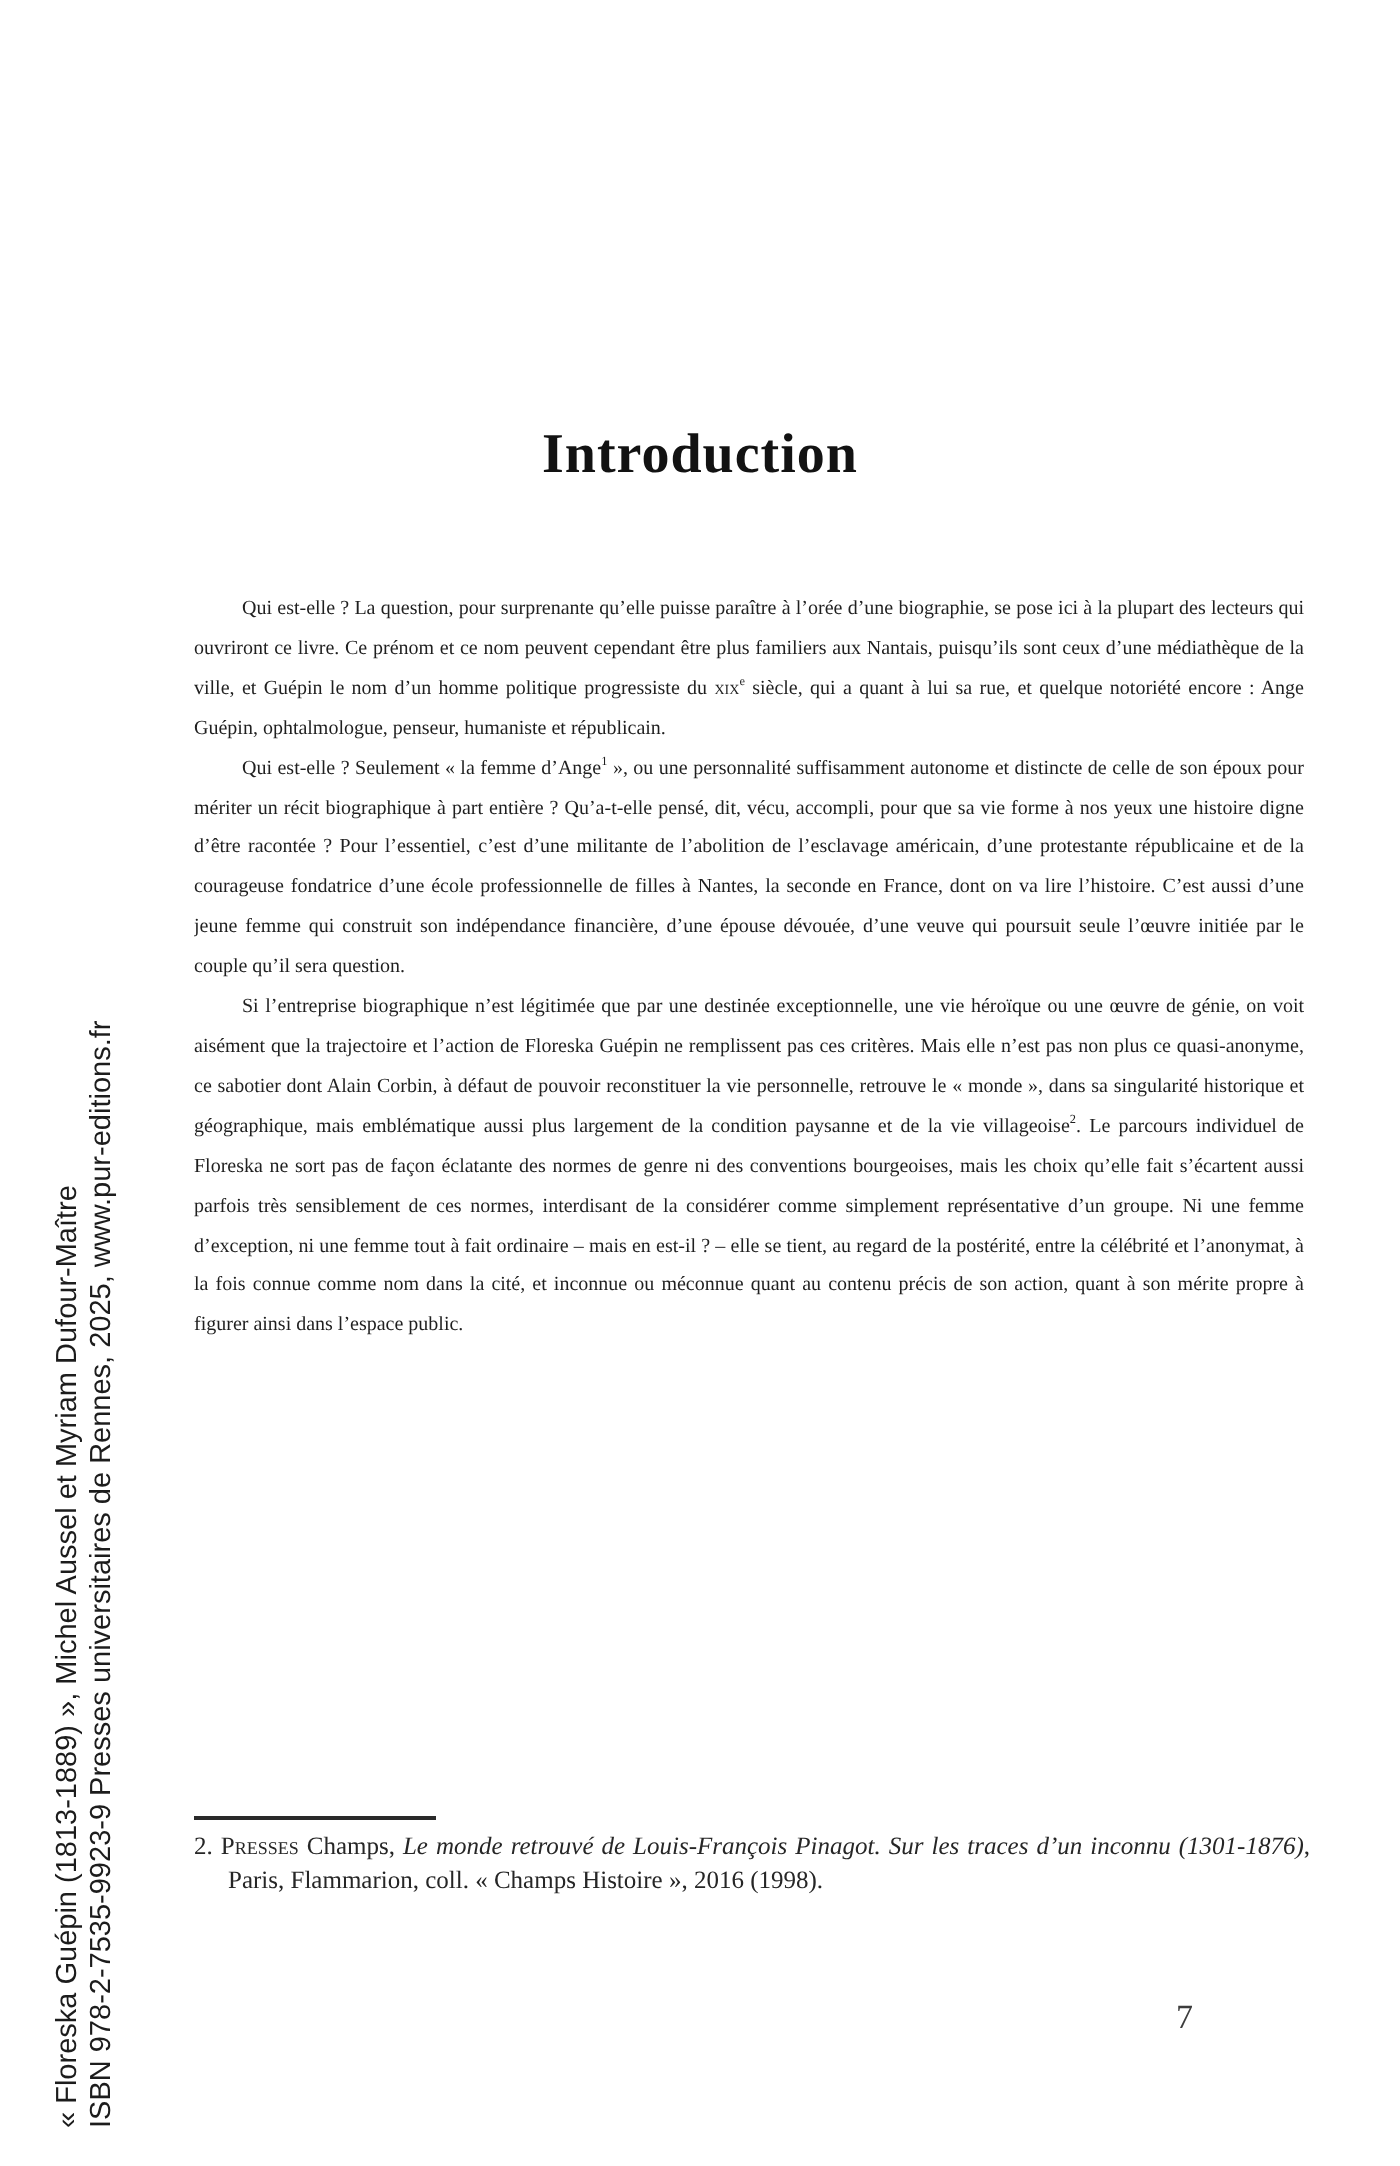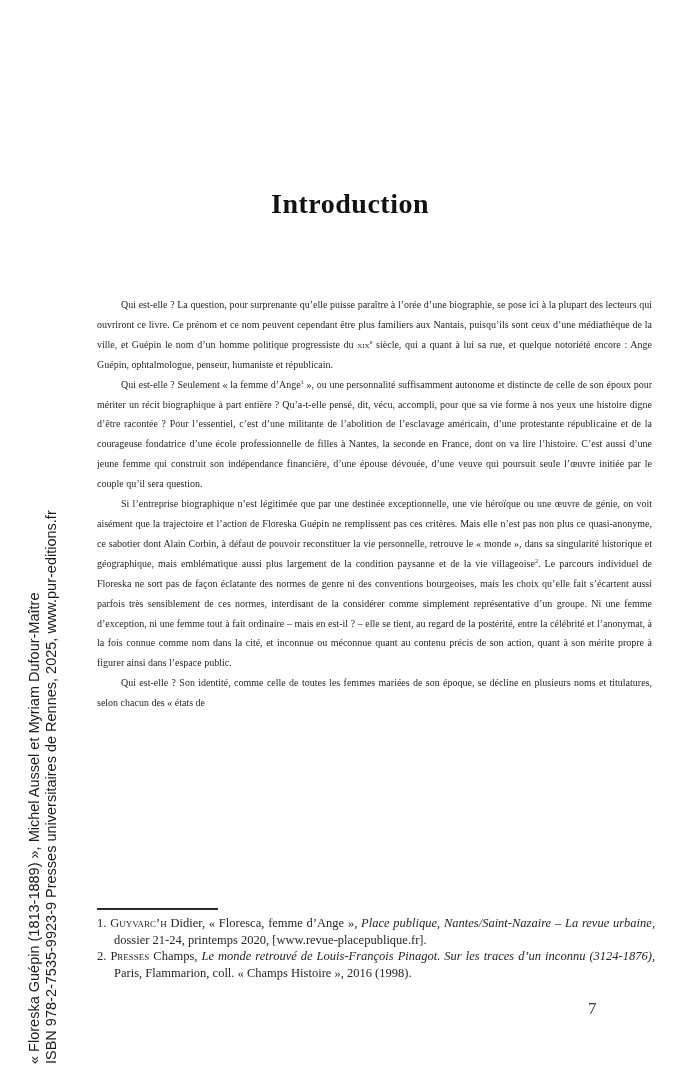--- a/index.html
+++ b/index.html
@@ -26,21 +26,21 @@
     line-height: 17px;
     color: #1c1c1c;
     white-space: nowrap;
   }
   .spine .spine-line {
     display: block;
     white-space: nowrap;
   }
   .doc-title {
     position: absolute;
-    top: 188px;
+    top: 212px;
     left: 0;
     width: 700px;
     margin: 0;
     text-align: center;
     font-size: 28px;
     font-weight: 700;
     letter-spacing: 0.5px;
     color: #121212;
     font-family: "Liberation Serif", serif;
   }
@@ -109,25 +109,23 @@
     <span class="spine-line">« Floreska Guépin (1813-1889) », Michel Aussel et Myriam Dufour-Maître</span>
     <span class="spine-line">ISBN 978-2-7535-9923-9 Presses universitaires de Rennes, 2025, www.pur-editions.fr</span>
   </div>
 
   <h1 class="doc-title">Introduction</h1>
 
   <div class="body-text">
       <p class="para"><span>Qui est-elle&nbsp;? La question, pour surprenante qu’elle puisse paraître à l’orée d’une biographie, se pose ici à la plupart des lecteurs qui ouvriront ce livre. Ce prénom et ce nom peuvent cependant être plus familiers aux Nantais, puisqu’ils sont ceux d’une médiathèque de la ville, et Guépin le nom d’un homme politique progressiste du </span><span class="seg-smallcaps">xix</span><span class="seg-sup">e</span><span> siècle, qui a quant à lui sa rue, et quelque notoriété encore&nbsp;: Ange Guépin, ophtalmologue, penseur, humaniste et républicain.</span></p>
       <p class="para"><span>Qui est-elle&nbsp;? Seulement «&nbsp;la femme d’Ange</span><span class="seg-sup">1</span><span>&nbsp;», ou une personnalité suffisamment autonome et distincte de celle de son époux pour mériter un récit biographique à part entière&nbsp;? Qu’a-t-elle pensé, dit, vécu, accompli, pour que sa vie forme à nos yeux une histoire digne d’être racontée&nbsp;? Pour l’essentiel, c’est d’une militante de l’abolition de l’esclavage américain, d’une protestante républicaine et de la courageuse fondatrice d’une école professionnelle de filles à Nantes, la seconde en France, dont on va lire l’histoire. C’est aussi d’une jeune femme qui construit son indépendance financière, d’une épouse dévouée, d’une veuve qui poursuit seule l’œuvre initiée par le couple qu’il sera question.</span></p>
       <p class="para"><span>Si l’entreprise biographique n’est légitimée que par une destinée exceptionnelle, une vie héroïque ou une œuvre de génie, on voit aisément que la trajectoire et l’action de Floreska Guépin ne remplissent pas ces critères. Mais elle n’est pas non plus ce quasi-anonyme, ce sabotier dont Alain Corbin, à défaut de pouvoir reconstituer la vie personnelle, retrouve le «&nbsp;monde&nbsp;», dans sa singularité historique et géographique, mais emblématique aussi plus largement de la condition paysanne et de la vie villageoise</span><span class="seg-sup">2</span><span>. Le parcours individuel de Floreska ne sort pas de façon éclatante des normes de genre ni des conventions bourgeoises, mais les choix qu’elle fait s’écartent aussi parfois très sensiblement de ces normes, interdisant de la considérer comme simplement représentative d’un groupe. Ni une femme d’exception, ni une femme tout à fait ordinaire – mais en est-il&nbsp;? – elle se tient, au regard de la postérité, entre la célébrité et l’anonymat, à la fois connue comme nom dans la cité, et inconnue ou méconnue quant au contenu précis de son action, quant à son mérite propre à figurer ainsi dans l’espace public.</span></p>
-      <p class="para"><span>Qui est-elle&nbsp;? Son identité, comme celle de toutes les femmes mariées de son époque, se décline en plusieurs noms et titulatures, selon chacun des «&nbsp;états de</span></p>
     </div>
 
   <div class="footnote-rule"></div>
 
   <div class="footnotes">
-      <p class="footnote"><span>1.</span>&nbsp;<span class="seg-smallcaps">Guyvarc’h</span><span> Didier, «&nbsp;Floresca, femme d’Ange&nbsp;», </span><span class="seg-italic">Place publique, Nantes/Saint-Nazaire – La revue urbaine</span><span>, dossier 21-24, printemps 2020, [www.revue-placepublique.fr].</span></p>
-      <p class="footnote"><span>2.</span>&nbsp;<span class="seg-smallcaps">Presses</span><span> Champs, </span><span class="seg-italic">Le monde retrouvé de Louis-François Pinagot. Sur les traces d’un inconnu (3124-1876)</span><span>, Paris, Flammarion, coll. «&nbsp;Champs Histoire&nbsp;», 2016 (1998).</span></p>
+      <p class="footnote"><span>2.</span>&nbsp;<span class="seg-smallcaps">Presses</span><span> Champs, </span><span class="seg-italic">Le monde retrouvé de Louis-François Pinagot. Sur les traces d’un inconnu (1301-1876)</span><span>, Paris, Flammarion, coll. «&nbsp;Champs Histoire&nbsp;», 2016 (1998).</span></p>
     </div>
 
   <div class="page-number">7</div>
 
 </div>
 
 </body></html>

